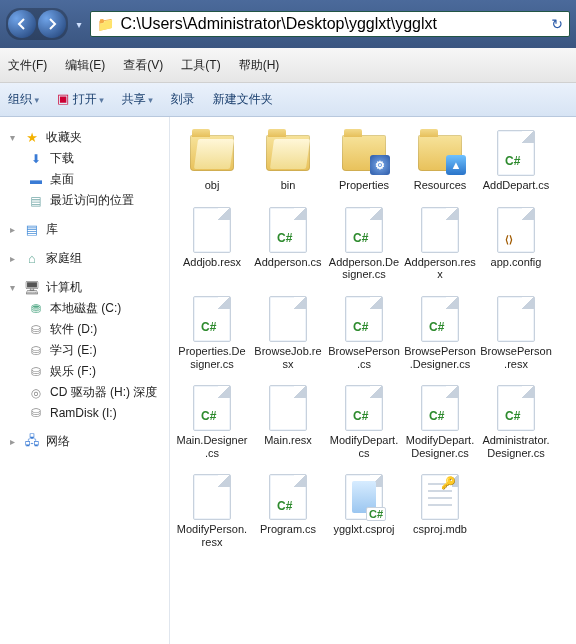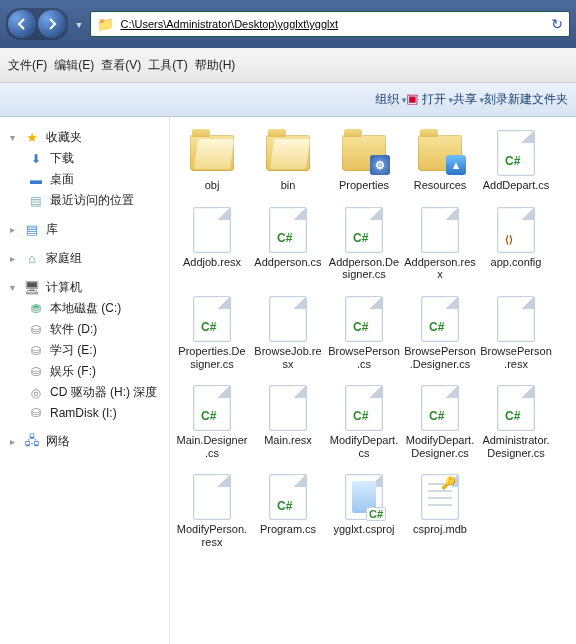--- a/index.html
+++ b/index.html
@@ -5,28 +5,28 @@
 * { margin: 0; padding: 0; box-sizing: border-box; font-family: "Microsoft YaHei", "Segoe UI", Tahoma, sans-serif; }
 body { width: 576px; height: 644px; background: #fff; overflow: hidden; position: relative; font-size: 12px; }
 
 
 .titlebar { height: 48px; background: linear-gradient(#4b6a9b, #3a5580); display: flex; align-items: center; padding: 0 6px; gap: 4px; }
 .nav-btns { display: flex; gap: 2px; background: rgba(0,0,0,.25); border-radius: 14px; padding: 2px; }
 .nav-btn { width: 28px; height: 28px; border-radius: 50%; background: radial-gradient(circle at 30% 30%, #6fa3e8, #1d3c70); display: flex; align-items: center; justify-content: center; color: #fff; font-size: 14px; }
 .dd { width: 14px; color: #cfe1ff; display: flex; align-items: center; justify-content: center; font-size: 10px; }
 .address { flex: 1; display: flex; align-items: center; background: #fff; border: 1px solid #254; border-radius: 2px; height: 26px; padding: 0 6px; gap: 6px; }
 .address .folder-ic { color: #e7c96b; font-size: 14px; }
-.address input { flex: 1; border: none; outline: none; font-size: 11px; background: transparent; text-decoration: underline; }
+.address input { flex: 1; border: none; outline: none; font-size: 16px; background: transparent; }
 .address .reload { color: #2a5aa8; font-size: 14px; }
 
 
-.menubar { height: 22px; background: linear-gradient(#f7f7f7, #e6e6e6); border-bottom: 1px solid #d0d0d0; display: flex; align-items: center; padding: 17px 8px; gap: 7px; font-size: 12px; color: #222; }
-
-
-.toolbar { height: 34px; background: linear-gradient(#eaf1fb, #d7e4f4); border-bottom: 1px solid #b8c8dd; display: flex; align-items: center; padding: 0 8px; gap: 0; font-size: 12px; color: #1a3f6e; justify-content: flex-end; }
+.menubar { height: 22px; background: linear-gradient(#f7f7f7, #e6e6e6); border-bottom: 1px solid #d0d0d0; display: flex; align-items: center; padding: 17px 8px; gap: 18px; font-size: 12px; color: #222; }
+
+
+.toolbar { height: 34px; background: linear-gradient(#eaf1fb, #d7e4f4); border-bottom: 1px solid #b8c8dd; display: flex; align-items: center; padding: 0 8px; gap: 18px; font-size: 12px; color: #1a3f6e; }
 .toolbar .sep::after { content: " ▾"; font-size: 9px; color: #5a7aa2; }
 .toolbar .open-ic { color: #c03; font-size: 13px; }
 
 
 .content { display: flex; height: calc(644px - 48px - 22px - 34px); }
 .sidebar { width: 170px; background: #fff; border-right: 1px solid #e0e6ee; overflow: hidden; padding: 6px 0; }
 .sb-group { margin: 4px 0 8px; }
 .sb-head { display: flex; align-items: center; gap: 6px; padding: 2px 10px; font-size: 12px; color: #222; }
 .sb-head .tw { font-size: 10px; color: #999; width: 8px; }
 .sb-head .hic { width: 16px; height: 16px; display: flex; align-items: center; justify-content: center; font-size: 13px; }

